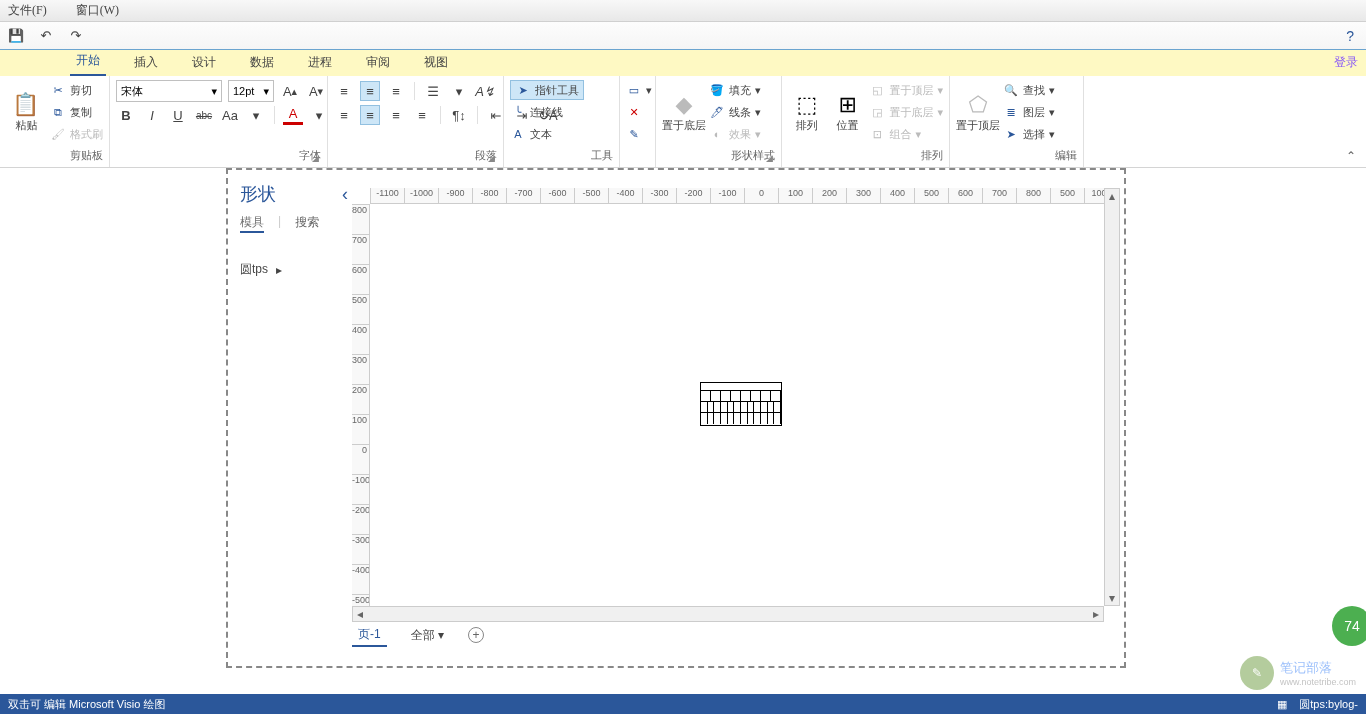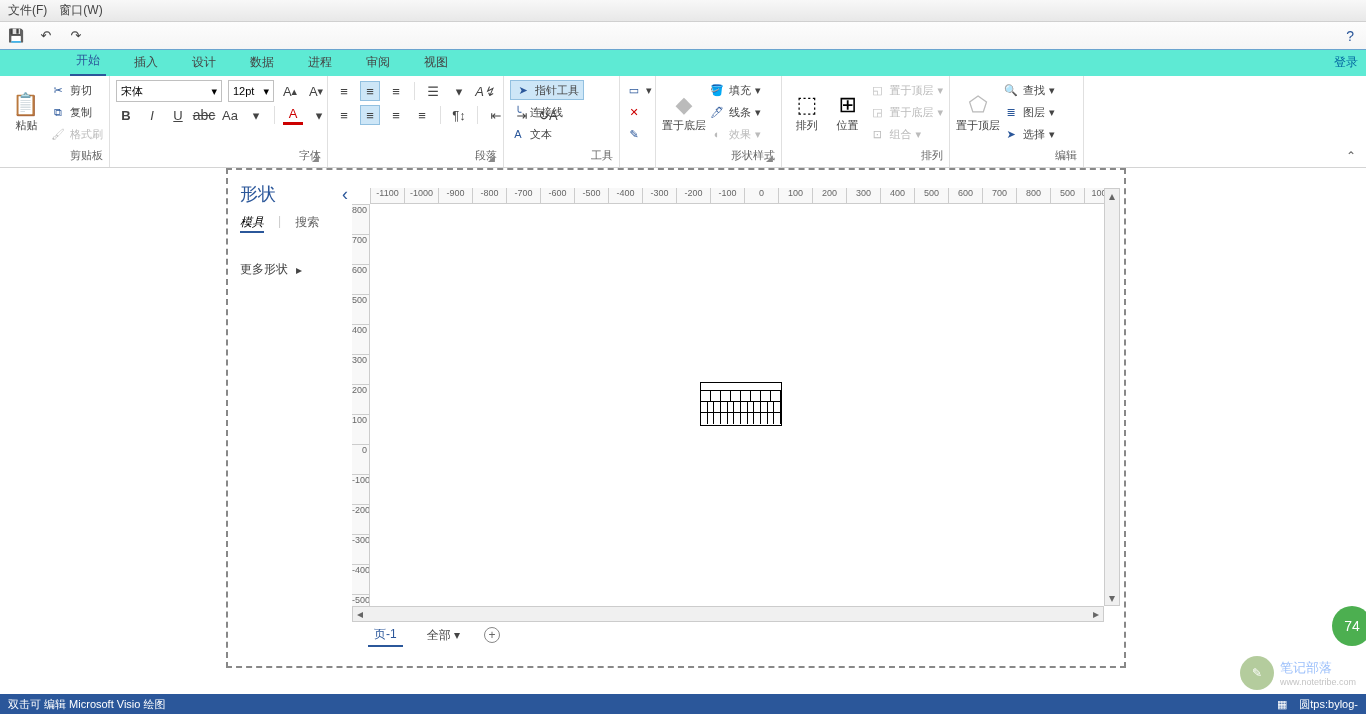--- a/index.html
+++ b/index.html
@@ -1,24 +1,24 @@
 <!DOCTYPE html>
 <html><head>
 <meta charset="utf-8">
 <style>
 * { box-sizing: border-box; margin: 0; padding: 0; }
 body { font-family: "Microsoft YaHei", "Segoe UI", sans-serif; font-size: 12px; background: #fff; overflow: hidden; width: 1366px; height: 714px; position: relative; }
-.menubar { background: linear-gradient(#f8f8f8, #e8e8e8); border-bottom: 1px solid #d0d0d0; height: 22px; display: flex; align-items: center; padding-left: 8px; gap: 12px; }
+.menubar { background: linear-gradient(#f8f8f8, #e8e8e8); border-bottom: 1px solid #d0d0d0; height: 22px; display: flex; align-items: center; padding-left: 8px; gap: 29px; font-family: Liberation Serif, serif; }
 .menubar span { color: #444; }
 .qat { background: linear-gradient(#fdfdfd, #f5f5f5); height: 28px; border-bottom: 1px solid #6ba4cf; display: flex; align-items: center; padding-left: 6px; gap: 10px; position: relative; }
 .qat-right { position: absolute; right: 12px; color: #2b579a; font-size: 14px; cursor: help; }
-.ribbon-tabs { height: 26px; display: flex; align-items: flex-end; padding-left: 70px; gap: 22px; position: relative; background: #5eead4; }
+.ribbon-tabs { height: 26px; display: flex; align-items: flex-end; padding-left: 70px; gap: 22px; position: relative; background: #fef9c3; }
 .ribbon-tab { color: #444; padding: 5px 6px; cursor: pointer; }
 .ribbon-tab.active { color: #2b579a; border-bottom: 2px solid #2b579a; }
-.login { position: absolute; right: 8px; top: 54px; color: #0369a1; font-family: Liberation Mono, monospace; }
+.login { position: absolute; right: 8px; top: 54px; color: #8b5cf6; font-family: Liberation Mono, monospace; }
 .ribbon { height: 92px; background: #fff; border-bottom: 1px solid #d4d4d4; display: flex; position: relative; }
 .rgroup { border-right: 1px solid #e0e0e0; display: flex; flex-direction: column; justify-content: space-between; padding: 4px 6px 2px 6px; }
 .rgroup-body { flex: 1; display: flex; align-items: flex-start; gap: 3px; }
 .rgroup-label { text-align: right; color: #666; font-size: 11px; padding: 2px 0; position: relative; }
 .dlauncher { position: absolute; right: 2px; bottom: 2px; color: #888; font-size: 9px; }
 .bigbtn { display: flex; flex-direction: column; align-items: center; justify-content: center; width: 44px; height: 64px; cursor: pointer; }
 .bigbtn .icon { font-size: 22px; }
 .bigbtn .lbl { font-size: 11px; color: #444; }
 .smallrow { display: flex; align-items: center; gap: 4px; height: 20px; color: #444; font-size: 11px; cursor: pointer; white-space: nowrap; }
 .smallrow .icon { width: 16px; text-align: center; color: #2b579a; }
@@ -29,37 +29,37 @@
 .fontsel { width: 106px; } .sizesel { width: 46px; }
 .btnrow { display: flex; gap: 6px; align-items: center; height: 22px; }
 .ibtn { width: 20px; height: 20px; display: flex; align-items: center; justify-content: center; color: #444; cursor: pointer; font-size: 13px; }
 .ibtn.active { background: #cde6f7; border: 1px solid #92c0e0; }
 .sep { width: 1px; height: 18px; background: #e0e0e0; margin: 0 2px; }
 .canvas-area { position: absolute; top: 168px; left: 0; right: 0; bottom: 20px; background: #fff; }
 .doc-frame { position: absolute; left: 226px; top: 0; width: 900px; height: 500px; border: 2px dashed #888; }
 .shapes-pane { position: absolute; left: 12px; top: 8px; width: 108px; }
 .shapes-title { font-size: 18px; color: #2b579a; padding: 4px 0 8px 0; display: flex; justify-content: space-between; align-items: center; }
 .shapes-tabs { display: flex; gap: 14px; font-size: 12px; padding-bottom: 6px; }
-.shapes-tabs .t1 { color: #000000; border-bottom: 2px solid #2b579a; font-style: italic; }
+.shapes-tabs .t1 { color: #737373; border-bottom: 2px solid #2b579a; }
 .shapes-tabs .t2 { color: #666; }
 .more-shapes { color: #444; padding-top: 22px; display: flex; align-items: center; gap: 8px; }
 .ruler-h { position: absolute; left: 142px; top: 18px; right: 20px; height: 16px; background: #f8f8f8; border-bottom: 1px solid #ccc; display: flex; font-size: 9px; color: #666; overflow: hidden; }
 .ruler-h span { width: 34px; text-align: center; border-left: 1px solid #ccc; flex-shrink: 0; }
 .ruler-v { position: absolute; left: 124px; top: 34px; width: 18px; bottom: 60px; background: #f8f8f8; border-right: 1px solid #ccc; display: flex; flex-direction: column; font-size: 9px; color: #666; overflow: hidden; }
 .ruler-v span { height: 30px; text-align: right; padding-right: 2px; border-top: 1px solid #ccc; flex-shrink: 0; }
 .page-area { position: absolute; left: 142px; top: 34px; right: 20px; bottom: 60px; background: #fff; overflow: hidden; }
 .shape-on-canvas { position: absolute; left: 330px; top: 178px; width: 82px; height: 44px; border: 1px solid #000; }
 .shape-on-canvas .hdr { height: 8px; border-bottom: 1px solid #000; background: #fff; font-size: 5px; text-align: center; }
 .shape-on-canvas .row { height: 11px; border-bottom: 1px solid #000; display: flex; }
 .shape-on-canvas .row div { flex: 1; border-right: 1px solid #000; }
 .hscroll { position: absolute; left: 124px; right: 20px; bottom: 44px; height: 16px; background: #f0f0f0; border: 1px solid #ccc; display: flex; align-items: center; }
 .hscroll .arr { width: 14px; text-align: center; color: #666; }
 .vscroll { position: absolute; right: 4px; top: 18px; bottom: 60px; width: 16px; background: #f0f0f0; border: 1px solid #ccc; display: flex; flex-direction: column; }
 .vscroll .arr { height: 14px; text-align: center; color: #666; }
-.tabs-bar { position: absolute; left: 140px; bottom: 20px; height: 22px; display: flex; align-items: center; gap: 24px; color: #2b579a; font-size: 12px; }
+.tabs-bar { position: absolute; left: 124px; bottom: 20px; height: 22px; display: flex; align-items: center; gap: 24px; color: #2b579a; font-size: 12px; }
 .tabs-bar .ptab { border-bottom: 2px solid #2b579a; padding: 2px 6px; }
 .tabs-bar .alltab { color: #444; }
 .tabs-bar .plus { width: 16px; height: 16px; border: 1px solid #888; border-radius: 50%; display: flex; align-items: center; justify-content: center; color: #666; }
 .statusbar { position: absolute; bottom: 0; left: 0; right: 0; height: 20px; background: #2b579a; color: #fff; display: flex; align-items: center; padding: 0 8px; font-size: 11px; }
 .statusbar .sright { margin-left: auto; display: flex; gap: 12px; align-items: center; }
 .badge { position: absolute; right: -6px; top: 606px; width: 40px; height: 40px; background: #4CAF50; border-radius: 50%; color: #fff; display: flex; align-items: center; justify-content: center; font-size: 14px; }
 .watermark { position: absolute; right: 10px; bottom: 24px; opacity: 0.5; display: flex; align-items: center; gap: 6px; }
 .watermark .circ { width: 34px; height: 34px; background: #6b9b3e; border-radius: 50%; display: flex; align-items: center; justify-content: center; color: #fff; }
 .watermark .txt { font-size: 13px; color: #3b82f6; }
 .collapse-rib { position: absolute; right: 10px; bottom: 4px; color: #666; }
@@ -127,21 +127,21 @@
             <span>12pt</span>
             <span>▾</span>
           </div>
         <span class="ibtn">A<sup>▴</sup></span>
         <span class="ibtn">A<sup>▾</sup></span>
       </div>
       <div class="btnrow">
         <span class="ibtn" style="font-weight:bold">B</span>
         <span class="ibtn" style="font-style:italic">I</span>
         <span class="ibtn" style="text-decoration:underline">U</span>
-        <span class="ibtn" style="text-decoration:line-through;font-size:14px">abc</span>
+        <span class="ibtn" style="text-decoration:line-through;font-size:10px">abc</span>
         <span class="ibtn">Aa</span>
         <span class="ibtn">▾</span>
         <span class="sep"></span>
         <span class="ibtn" style="color:#c00;border-bottom:3px solid #c00">A</span>
         <span class="ibtn">▾</span>
       </div>
     </div>
     <div class="rgroup-label"><span>字体</span><span class="dlauncher">◢</span></div>
   </div>
 
@@ -299,21 +299,21 @@
       <div class="shapes-title">
           <span>形状</span>
           <span>‹</span>
         </div>
       <div class="shapes-tabs">
         <span class="t1">模具</span>
         <span style="color:#ccc">|</span>
         <span class="t2">搜索</span>
       </div>
       <div class="more-shapes">
-          <span>更多形状</span>
+          <span>圆tps</span>
           <span>▸</span>
         </div>
     </div>
     <div class="ruler-h" id="rh">
         <span>-1100</span>
         <span>-1000</span>
         <span>-900</span>
         <span>-800</span>
         <span>-700</span>
         <span>-600</span>

